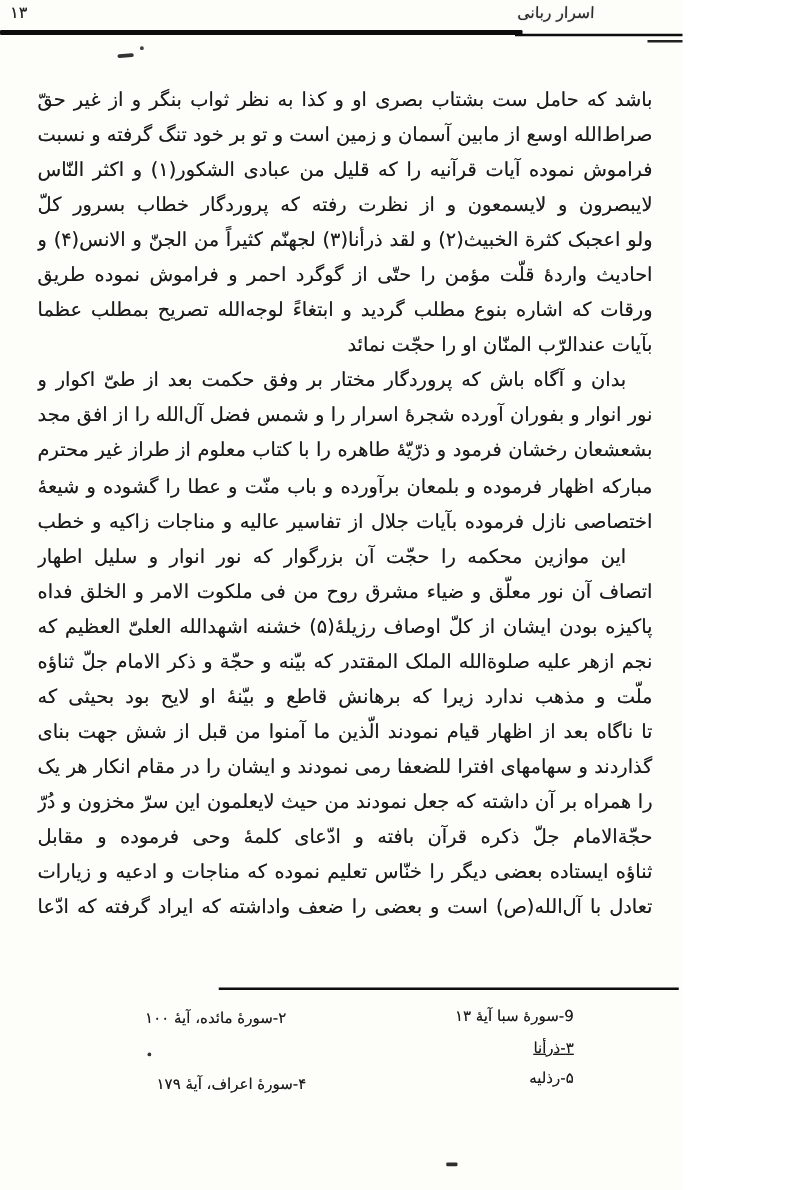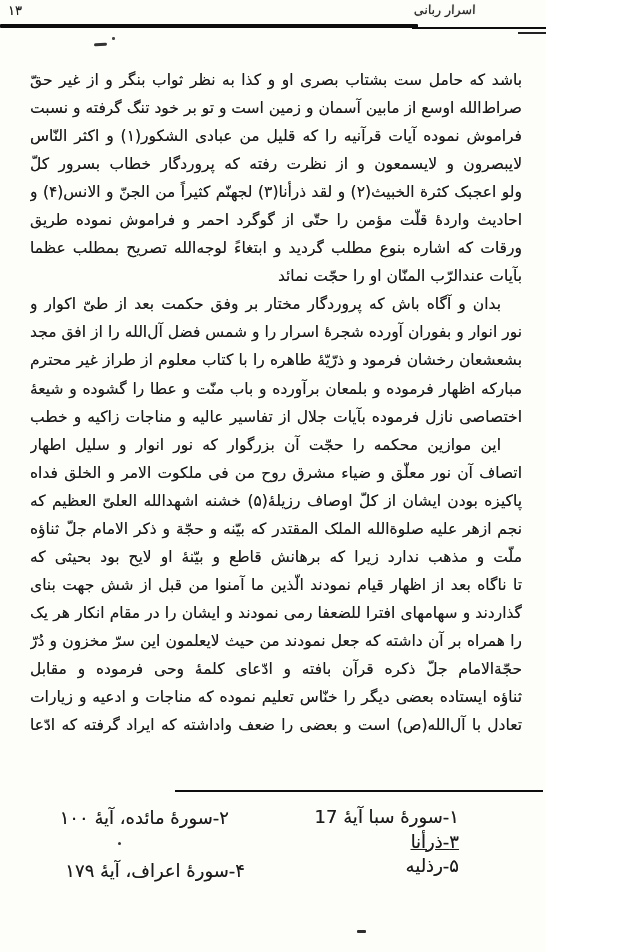--- a/index.html
+++ b/index.html
@@ -37,21 +37,21 @@
     height:28.05px;line-height:28.05px;
     overflow:hidden;white-space:nowrap;
     text-align:justify;
   }
   .line.full{text-align-last:justify;white-space:normal;}
   .line.short{text-align:right;text-align-last:right;}
   .line.indent{padding-right:21px;}
   
   #footnote-rule{left:175px;top:790px;width:368px;height:2.4px;}
   .footnote{
-    position:absolute;font-size:18px;direction:rtl;
+    position:absolute;font-size:12px;direction:rtl;
     white-space:nowrap;
   }
   #fn-1{right:87px;top:806px;}
   #fn-2{right:317px;top:807px;}
   #fn-3{right:87px;top:831px;text-decoration:underline;}
   #fn-4{right:301px;top:832px;margin-top:28px;}
   #fn-5{right:87px;top:855px;text-align:center;}
   
   .speck{position:absolute;background:#2b2b2b;}
   #speck-dash-top{left:94px;top:43px;width:13px;height:3px;border-radius:2px;transform:rotate(-4deg);background:#333;}
@@ -94,21 +94,21 @@
     <div class="line full">ملّت و مذهب ندارد زیرا که برهانش قاطع و بیّنهٔ او لایح بود بحیثی که ذی‌روحی را مجال انکار نه</div>
     <div class="line full">تا ناگاه بعد از اظهار قیام نمودند الّذین ما آمنوا من قبل از شش جهت بنای جحد و انکار و آزار</div>
     <div class="line full">گذاردند و سهامهای افترا للضعفا رمی نمودند و ایشان را در مقام انکار هر یک را الحانیست بعضی</div>
     <div class="line full">را همراه بر آن داشته که جعل نمودند من حیث لایعلمون این سرّ مخزون و دُرّ مکنون و</div>
     <div class="line full">حجّةالامام جلّ ذکره قرآن بافته و ادّعای کلمهٔ وحی فرموده و مقابل رسول‌الله و خاتم‌النبیین جلّ</div>
     <div class="line full">ثناؤه ایستاده بعضی دیگر را خنّاس تعلیم نموده که مناجات و ادعیه و زیارات انشا نموده در مقام</div>
     <div class="line full">تعادل با آل‌الله(ص) است و بعضی را ضعف واداشته که ایراد گرفته که ادّعا میفرماید که منم</div>
   </div>
 
   <div id="footnote-rule" class="rule"></div>
-  <div id="fn-1" class="footnote ink">۱-سورهٔ سبا آیهٔ 17</div>
+  <div id="fn-1" class="footnote ink">9-سورهٔ سبا آیهٔ ۱۳</div>
   <div id="fn-2" class="footnote ink">۲-سورهٔ مائده، آیهٔ ۱۰۰</div>
   <div id="fn-3" class="footnote ink">۳-ذرأنا</div>
   <div id="fn-4" class="footnote ink">۴-سورهٔ اعراف، آیهٔ ۱۷۹</div>
   <div id="fn-5" class="footnote ink">۵-رذلیه</div>
 
   <div id="speck-dash-top" class="speck"></div>
   <div id="speck-dot-top" class="speck"></div>
   <div id="speck-dot-tr" class="speck"></div>
   <div id="speck-blob-right" class="speck"></div>
   <div id="speck-tick-right" class="speck"></div>

